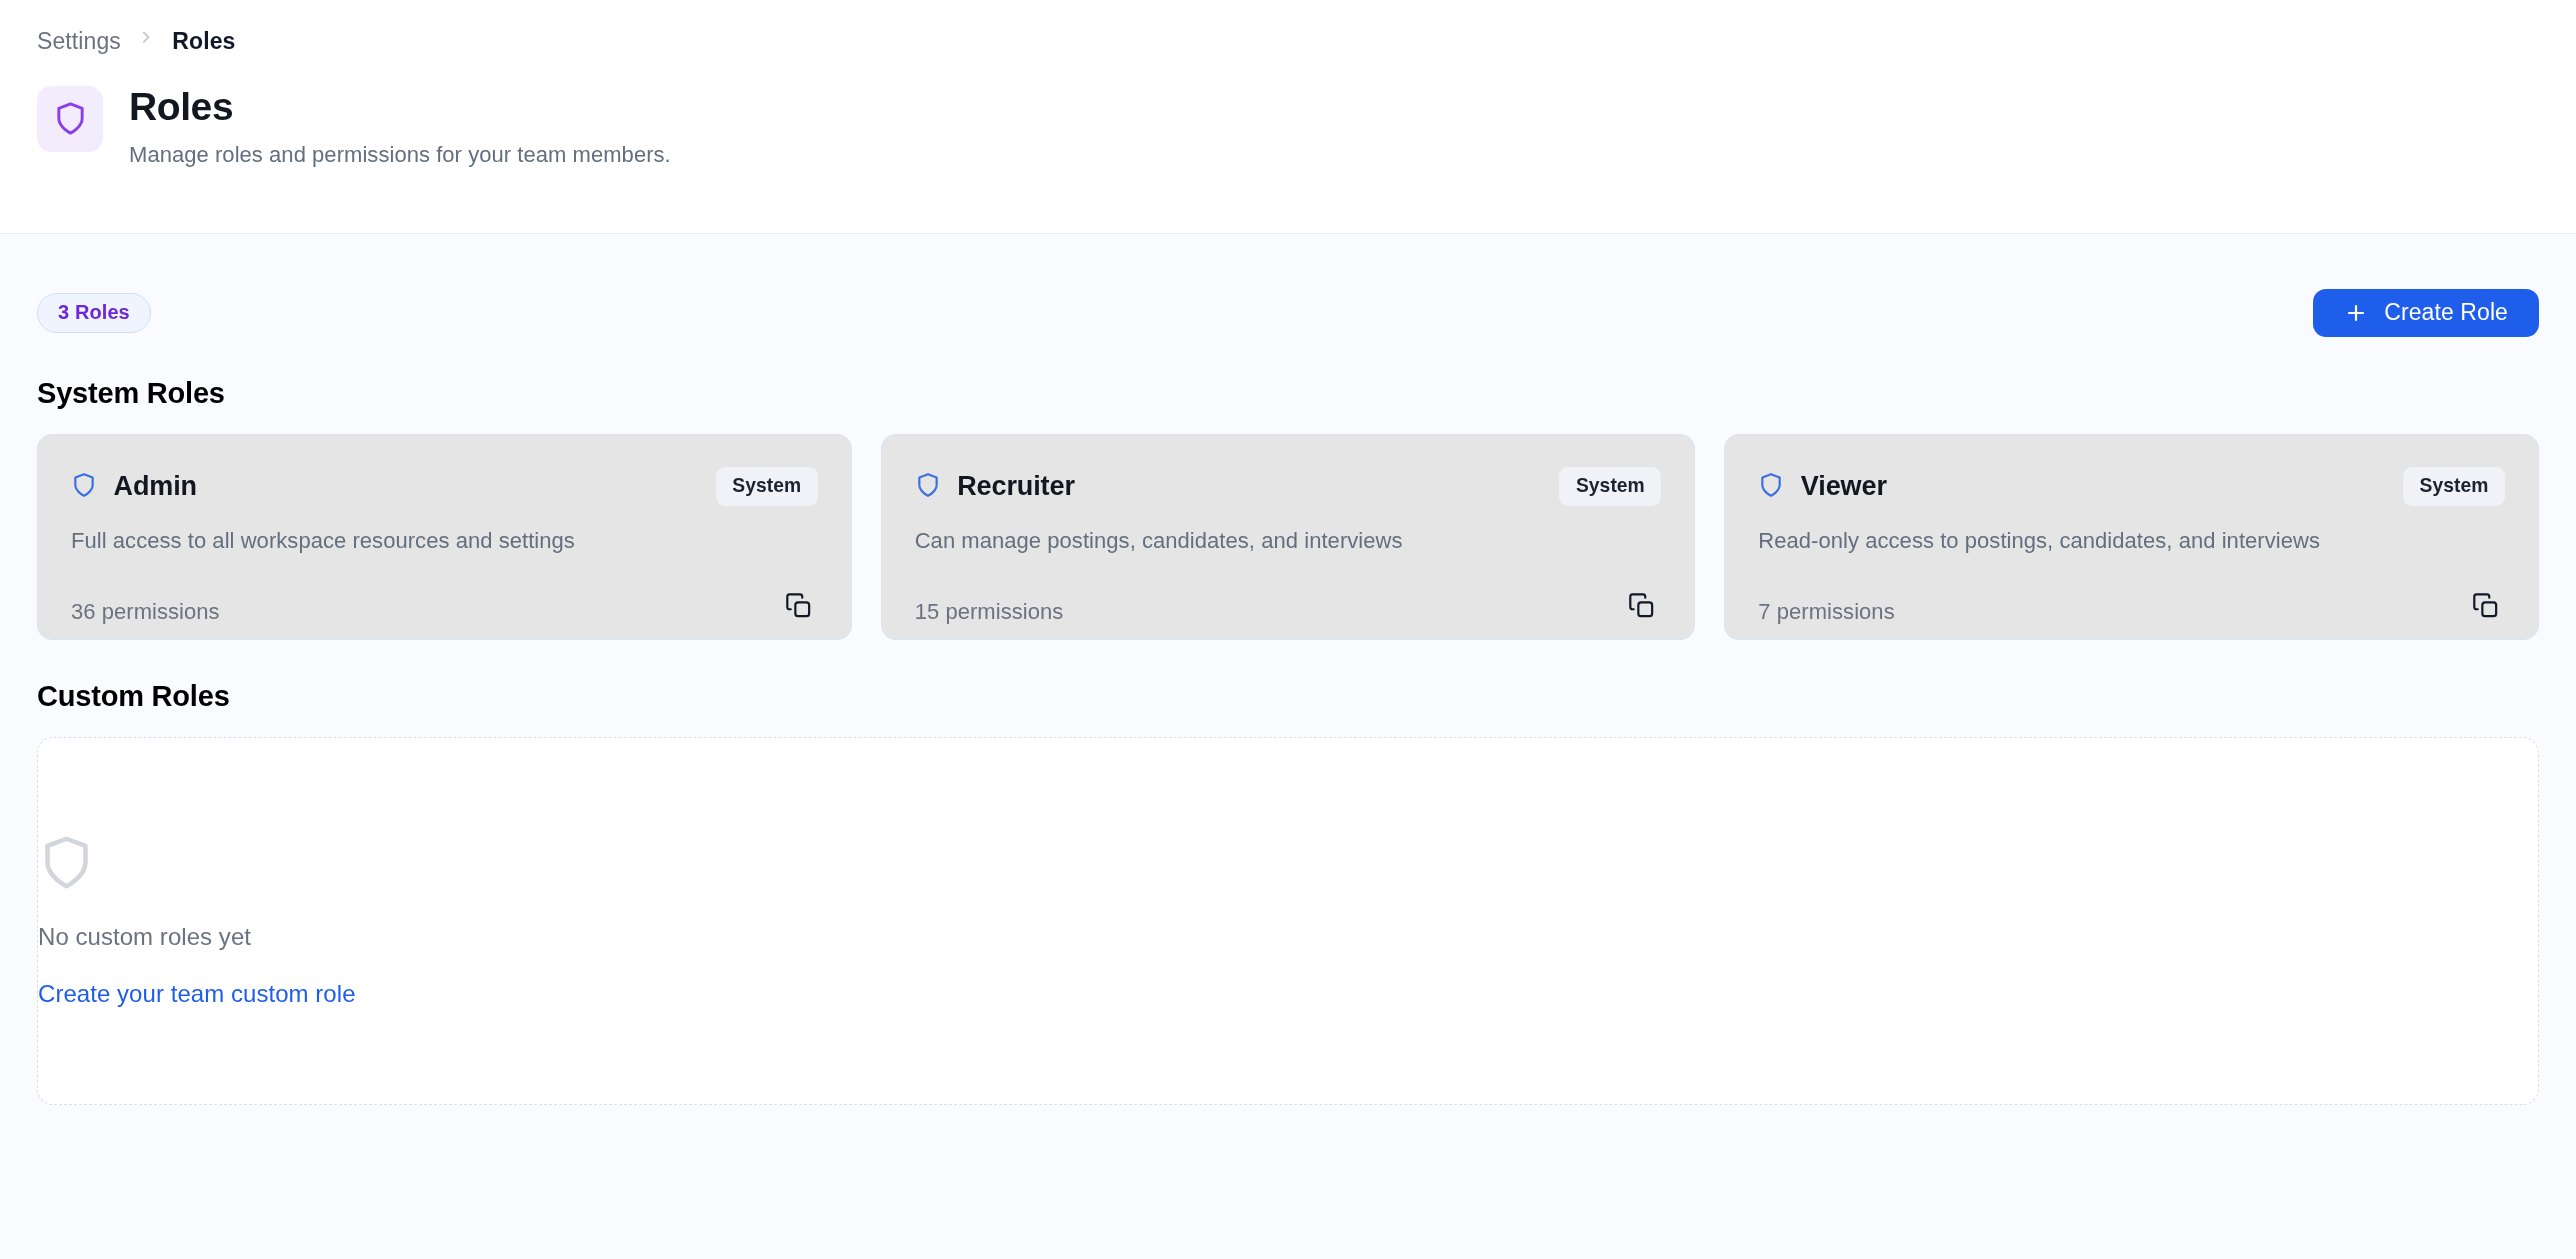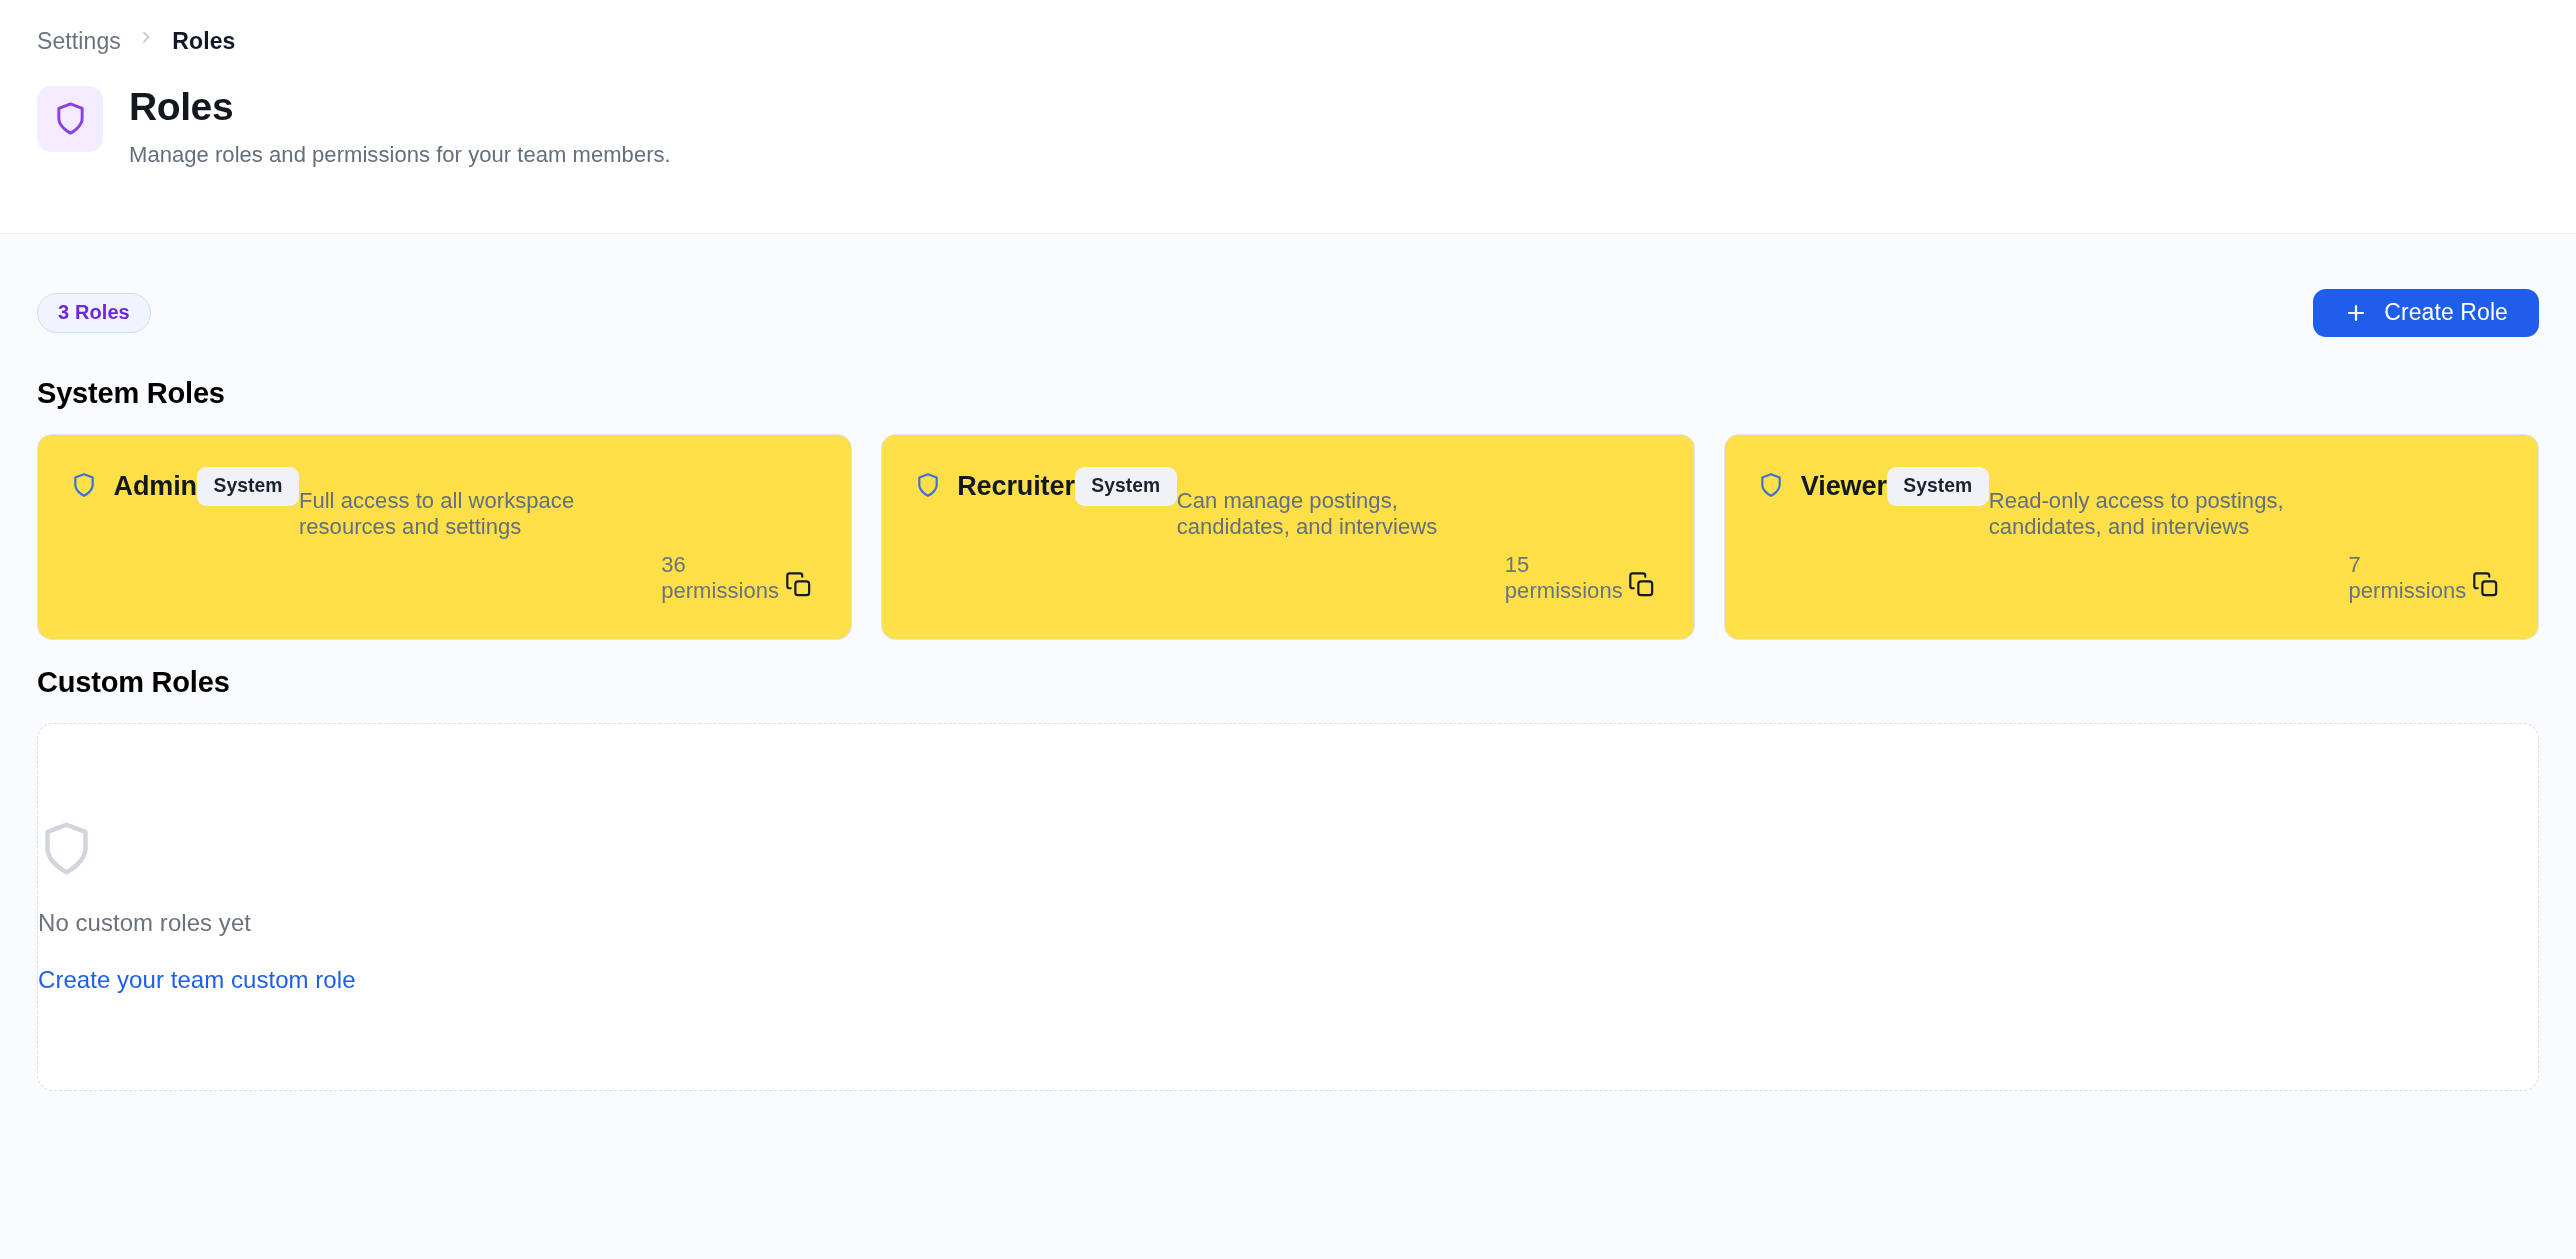--- a/index.html
+++ b/index.html
@@ -144,27 +144,27 @@
 
   
   .cards-grid {
     display: grid;
     grid-template-columns: repeat(3, 1fr);
     gap: 29px;
     margin-top: 24px;
   }
 
   .role-card {
-    background: #fde047;
+    background: #e5e5e5;
     border: 1.8px solid #d8e4f6;
     border-radius: 14.7px;
-    padding: 31px 33px 35px 33px;
+    padding: 31px 33px 14px 33px;
     min-height: 206px;
     display: flex;
-    flex-direction: row;
+    flex-direction: column;
   }
 
   .role-card-top {
     display: flex;
     align-items: center;
     justify-content: space-between;
     height: 40px;
   }
   .role-id {
     display: flex;
@@ -366,21 +366,21 @@
             <svg width="27.6" height="27.6" viewBox="0 0 24 24" fill="none" stroke="currentColor" stroke-width="1.9" stroke-linecap="round" stroke-linejoin="round">
                 <rect x="9" y="9" width="12" height="12" rx="2.4"></rect>
                 <path d="M5 15H4a2 2 0 0 1-2-2V4a2 2 0 0 1 2-2h9a2 2 0 0 1 2 2v1"></path>
               </svg>
           </button>
         </div>
       </div>
 
     </div>
 
-    <div class="section-title" style="margin-top:26px;">Custom Roles</div>
+    <div class="section-title" style="margin-top:40px;">Custom Roles</div>
 
     <div class="empty-box">
       <span class="empty-shield">
         <svg width="57" height="57" viewBox="0 0 24 24" fill="none" stroke="#d2d5db" stroke-width="1.9" stroke-linecap="round" stroke-linejoin="round">
             <path d="M12 22s8-4 8-10V5l-8-3-8 3v7c0 6 8 10 8 10z"></path>
           </svg>
       </span>
       <div class="empty-text">No custom roles yet</div>
       <a class="empty-link">Create your team custom role</a>
     </div>

